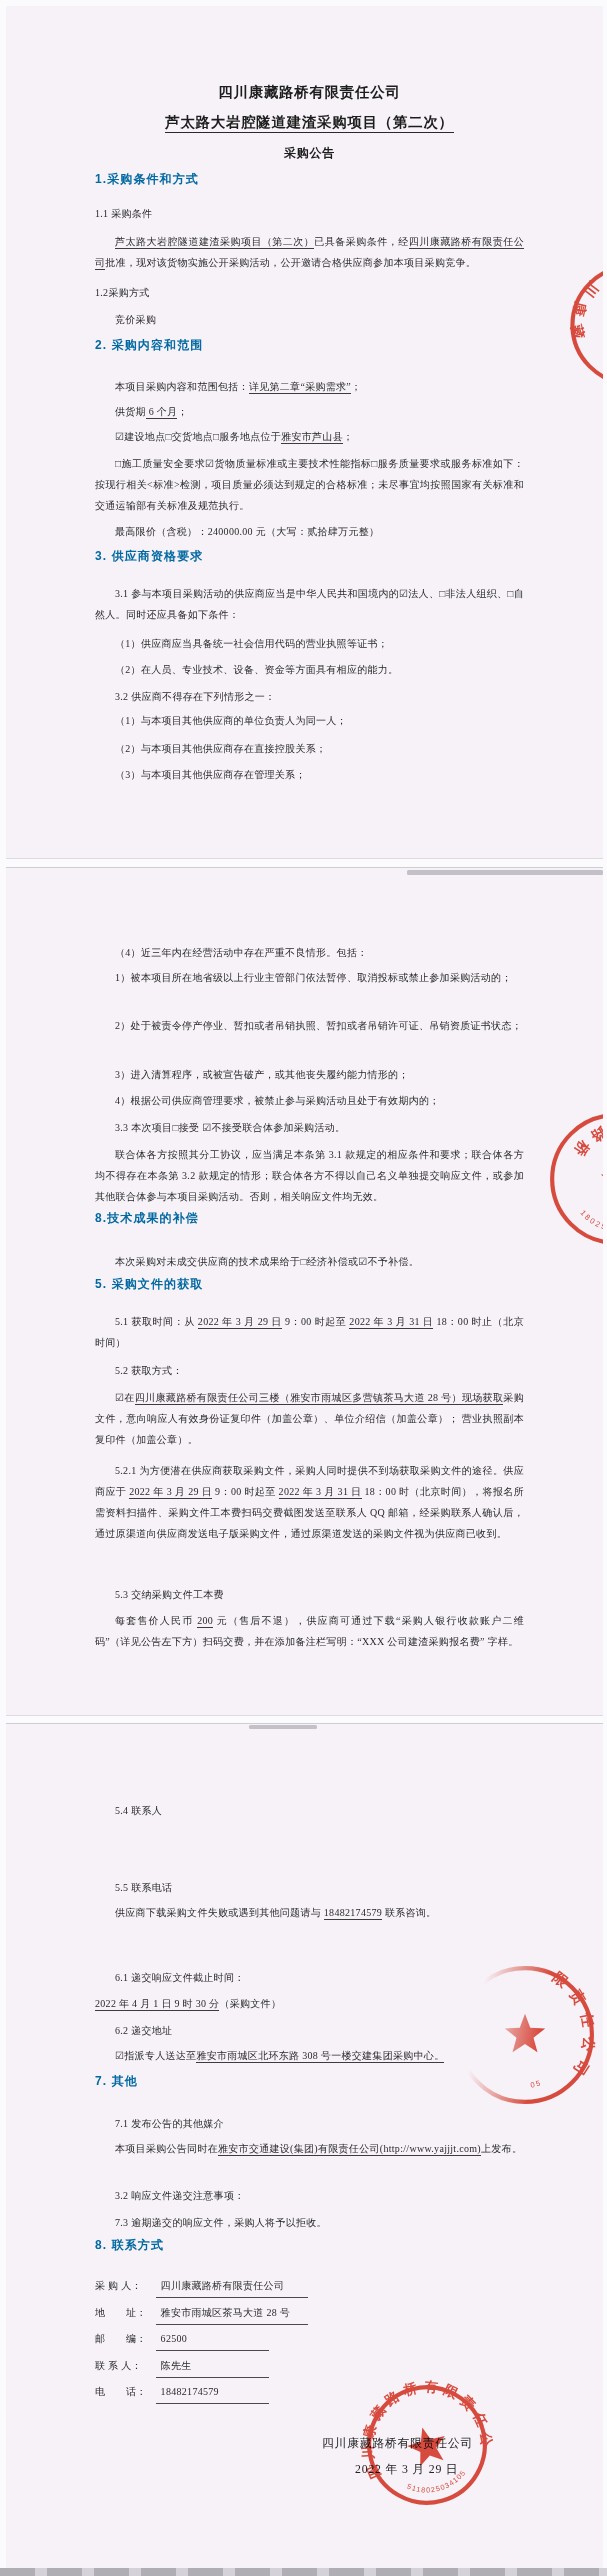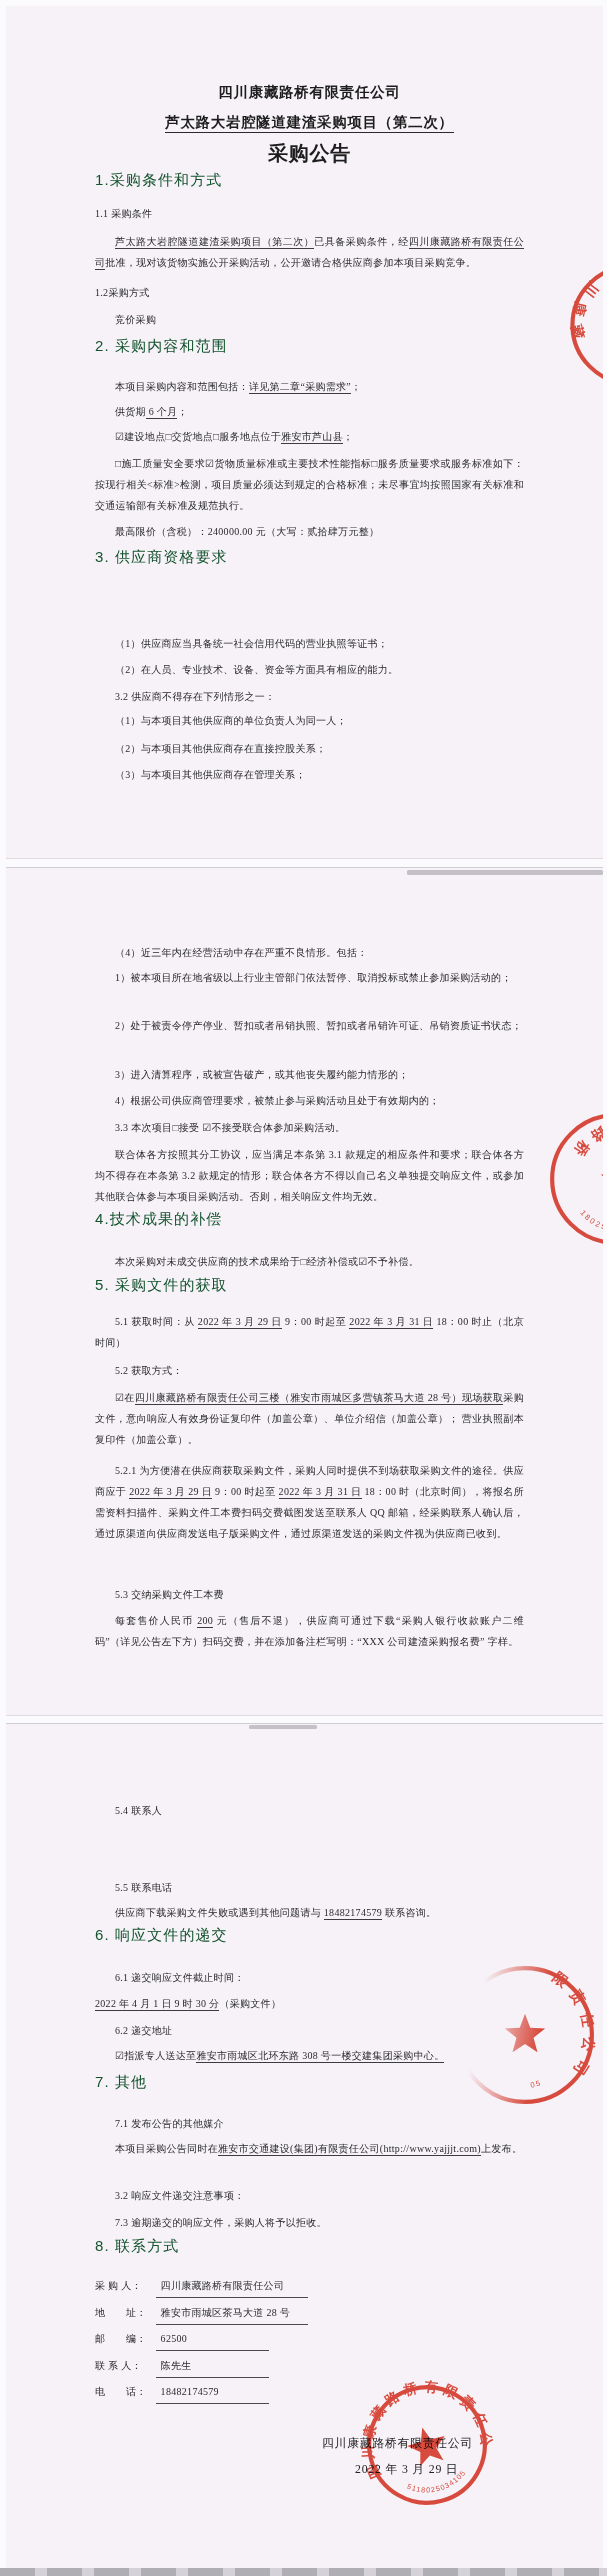--- a/index.html
+++ b/index.html
@@ -23,24 +23,24 @@
     position:absolute;left:89px;width:429px;
     font-size:10px;line-height:21px;letter-spacing:0.3px;color:#2a2a2a;
     text-align:justify;
   }
   .ind{text-indent:2em}
   .item{left:109px;width:408px}
   .center{text-align:center;text-indent:0}
   .h-big{
     position:absolute;left:89px;width:429px;
     font-family:"Liberation Sans","DejaVu Sans",sans-serif;
-    font-weight:400;font-size:15px;color:#14532d;letter-spacing:1.1px;
+    font-weight:700;font-size:12px;color:#0369a1;letter-spacing:1.1px;
   }
   .title{font-weight:700;font-size:14.4px;color:#1d1d1d;letter-spacing:0.8px}
-  .title-doc{font-weight:600;font-size:20px}
+  .title-doc{font-weight:600;font-size:12px}
   .u{border-bottom:0.8px solid #3c3c3c;padding-bottom:0.8px}
   .u2{border-bottom:1.5px solid #2a2a2a;padding-bottom:1.5px}
   .contact-row .cl{display:inline-block;min-width:61px}
   .contact-row .cv{border-bottom:0.8px solid #4a4a4a;display:inline-block;min-width:105px;padding:0 3px 0.8px 4.6px}
   .cv-wide{min-width:144px !important}
   .sign{position:absolute;font-size:11.8px;color:#242424;letter-spacing:0.8px}
   .stamp{position:absolute;mix-blend-mode:multiply;opacity:.92}
   .stamp-tilt{transform:rotate(-15deg)}
   .stamp-fade{
     -webkit-mask-image:linear-gradient(100deg,transparent 22%,#000 58%);
@@ -63,20 +63,21 @@
   <div class="blk ind" style="top:303px">竞价采购</div>
 
   <div class="h-big" style="top:331px">2. 采购内容和范围</div>
   <div class="blk ind" style="top:370px"><span>本项目采购内容和范围包括：</span><span class="u">详见第二章“采购需求”</span><span>；</span></div>
   <div class="blk ind" style="top:395px"><span>供货期</span><span class="u"> 6 个月</span><span>；</span></div>
   <div class="blk ind" style="top:420px"><span>☑建设地点□交货地点□服务地点位于</span><span class="u">雅安市芦山县</span><span>；</span></div>
   <div class="blk ind" style="top:447px">□施工质量安全要求☑货物质量标准或主要技术性能指标□服务质量要求或服务标准如下：按现行相关&lt;标准&gt;检测，项目质量必须达到规定的合格标准；未尽事宜均按照国家有关标准和交通运输部有关标准及规范执行。</div>
   <div class="blk ind" style="top:515px">最高限价（含税）：240000.00 元（大写：贰拾肆万元整）</div>
 
   <div class="h-big" style="top:542px">3.  供应商资格要求</div>
+  <div class="blk ind" style="top:577px">3.1 参与本项目采购活动的供应商应当是中华人民共和国境内的☑法人、□非法人组织、□自然人。同时还应具备如下条件：</div>
   <div class="blk item" style="top:627px">（1）供应商应当具备统一社会信用代码的营业执照等证书；</div>
   <div class="blk item" style="top:653px">（2）在人员、专业技术、设备、资金等方面具有相应的能力。</div>
   <div class="blk ind" style="top:680px">3.2 供应商不得存在下列情形之一：</div>
   <div class="blk item" style="top:704px">（1）与本项目其他供应商的单位负责人为同一人；</div>
   <div class="blk item" style="top:732px">（2）与本项目其他供应商存在直接控股关系；</div>
   <div class="blk item" style="top:758px">（3）与本项目其他供应商存在管理关系；</div>
 
   <svg class="stamp" style="left:549px;top:243px" width="152" height="152" viewBox="0 0 200 200">
     <defs>
       <symbol id="seal-star" viewBox="0 0 60 60">
@@ -93,21 +94,21 @@
   <div class="smudge" style="left:401px;top:1.5px;width:196px;height:5.3px"></div>
 
   <div class="blk item" style="top:74px">（4）近三年内在经营活动中存在严重不良情形。包括：</div>
   <div class="blk ind" style="top:99px">1）被本项目所在地省级以上行业主管部门依法暂停、取消投标或禁止参加采购活动的；</div>
   <div class="blk ind" style="top:147px">2）处于被责令停产停业、暂扣或者吊销执照、暂扣或者吊销许可证、吊销资质证书状态；</div>
   <div class="blk ind" style="top:196px">3）进入清算程序，或被宣告破产，或其他丧失履约能力情形的；</div>
   <div class="blk ind" style="top:222px">4）根据公司供应商管理要求，被禁止参与采购活动且处于有效期内的；</div>
   <div class="blk ind" style="top:249px">3.3 本次项目□接受 ☑不接受联合体参加采购活动。</div>
   <div class="blk ind" style="top:276px">联合体各方按照其分工协议，应当满足本条第 3.1 款规定的相应条件和要求；联合体各方均不得存在本条第 3.2 款规定的情形；联合体各方不得以自己名义单独提交响应文件，或参加其他联合体参与本项目采购活动。否则，相关响应文件均无效。</div>
 
-  <div class="h-big" style="top:342px">4.技术成果的补偿</div>
+  <div class="h-big" style="top:342px">8.技术成果的补偿</div>
   <div class="blk ind" style="top:383px">本次采购对未成交供应商的技术成果给于□经济补偿或☑不予补偿。</div>
 
   <div class="h-big" style="top:408px">5. 采购文件的获取</div>
   <div class="blk ind" style="top:443px"><span>5.1 获取时间：从 </span><span class="u">2022 年 3 月 29 日</span><span> 9：00 时起至 </span><span class="u">2022 年 3 月 31 日</span><span> 18：00 时止（北京时间）</span></div>
   <div class="blk ind" style="top:492px">5.2 获取方式：</div>
   <div class="blk ind" style="top:519px"><span>☑在</span><span class="u">四川康藏路桥有限责任公司三楼（雅安市雨城区多营镇茶马大道 28 号）现场获取</span><span>采购文件，意向响应人有效身份证复印件（加盖公章）、单位介绍信（加盖公章）； 营业执照副本复印件（加盖公章）。</span></div>
   <div class="blk ind" style="top:592px"><span>5.2.1 为方便潜在供应商获取采购文件，采购人同时提供不到场获取采购文件的途径。供应商应于 </span><span class="u">2022 年 3 月 29 日</span><span> 9：00 时起至 </span><span class="u">2022 年 3 月 31 日</span><span> 18：00 时（北京时间），将报名所需资料扫描件、采购文件工本费扫码交费截图发送至联系人 QQ 邮箱，经采购联系人确认后，通过原渠道向供应商发送电子版采购文件，通过原渠道发送的采购文件视为供应商已收到。</span></div>
   <div class="blk ind" style="top:716px">5.3 交纳采购文件工本费</div>
   <div class="blk ind" style="top:742px"><span>每套售价人民币 </span><span class="u">200</span><span> 元（售后不退），供应商可通过下载“采购人银行收款账户二维码”（详见公告左下方）扫码交费，并在添加备注栏写明：“XXX 公司建渣采购报名费” 字样。</span></div>
 
@@ -123,21 +124,20 @@
   </svg>
 </div>
 
 <div class="page page3">
   <div class="smudge" style="left:243px;top:0.8px;width:68px;height:4.6px"></div>
 
   <div class="blk ind" style="top:76px">5.4 联系人</div>
   <div class="blk ind" style="top:153px">5.5 联系电话</div>
   <div class="blk ind" style="top:178px"><span>供应商下载采购文件失败或遇到其他问题请与 </span><span class="u">18482174579</span><span> 联系咨询。</span></div>
 
-  <div class="h-big" style="top:202px">6. 响应文件的递交</div>
   <div class="blk ind" style="top:243px">6.1 递交响应文件截止时间：</div>
   <div class="blk" style="top:269px"><span class="u">2022 年 4 月 1 日 9 时 30 分</span><span>（采购文件）</span></div>
   <div class="blk ind" style="top:296px">6.2 递交地址</div>
   <div class="blk ind" style="top:321px"><span>☑指派专人送达至</span><span class="u">雅安市雨城区北环东路 308 号一楼交建集团采购中心。</span></div>
 
   <div class="h-big" style="top:349px">7. 其他</div>
   <div class="blk ind" style="top:389px">7.1 发布公告的其他媒介</div>
   <div class="blk ind" style="top:414px"><span>本项目采购公告同时在</span><span class="u">雅安市交通建设(集团)有限责任公司(http://www.yajjjt.com)</span><span>上发布。</span></div>
   <div class="blk ind" style="top:461px">3.2 响应文件递交注意事项：</div>
   <div class="blk ind" style="top:488px">7.3 逾期递交的响应文件，采购人将予以拒收。</div>

